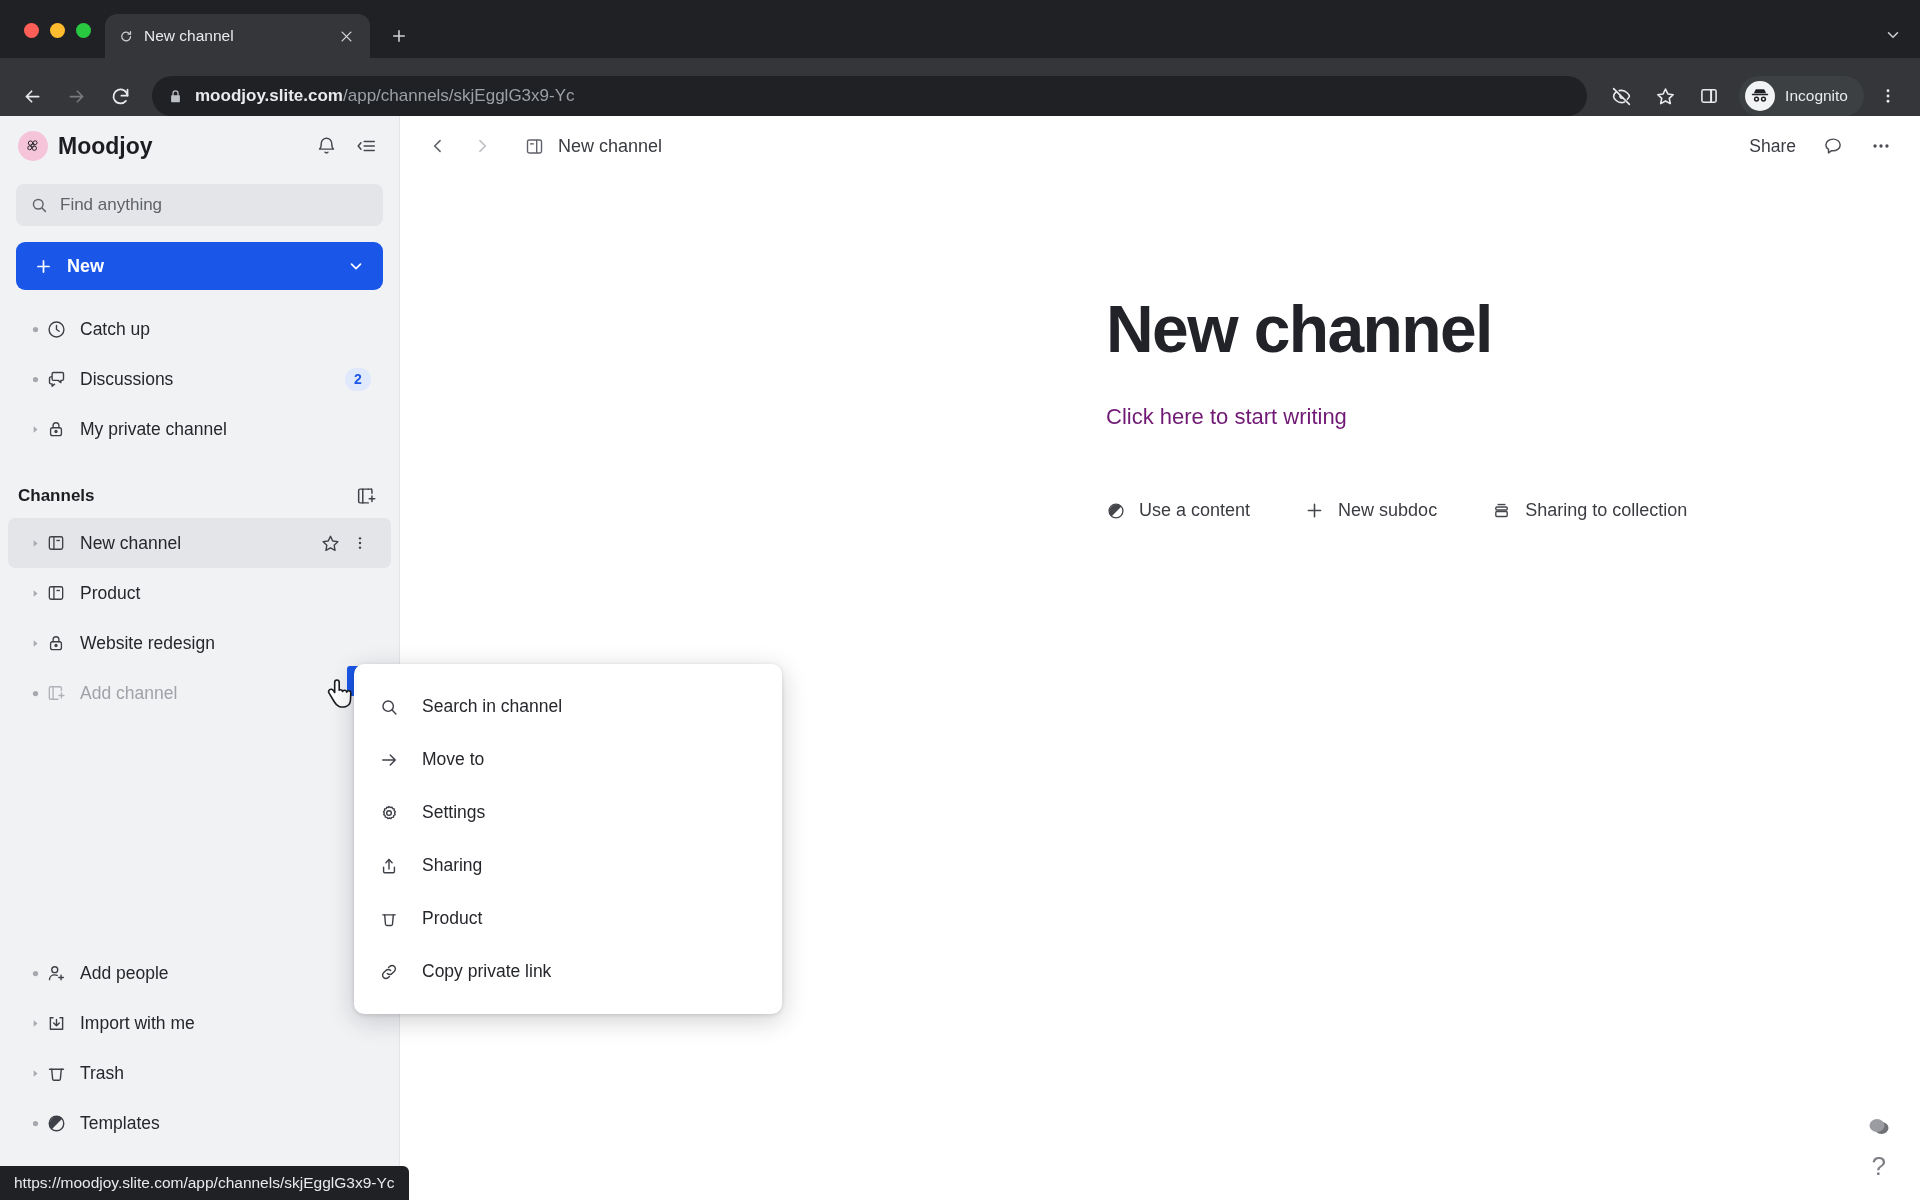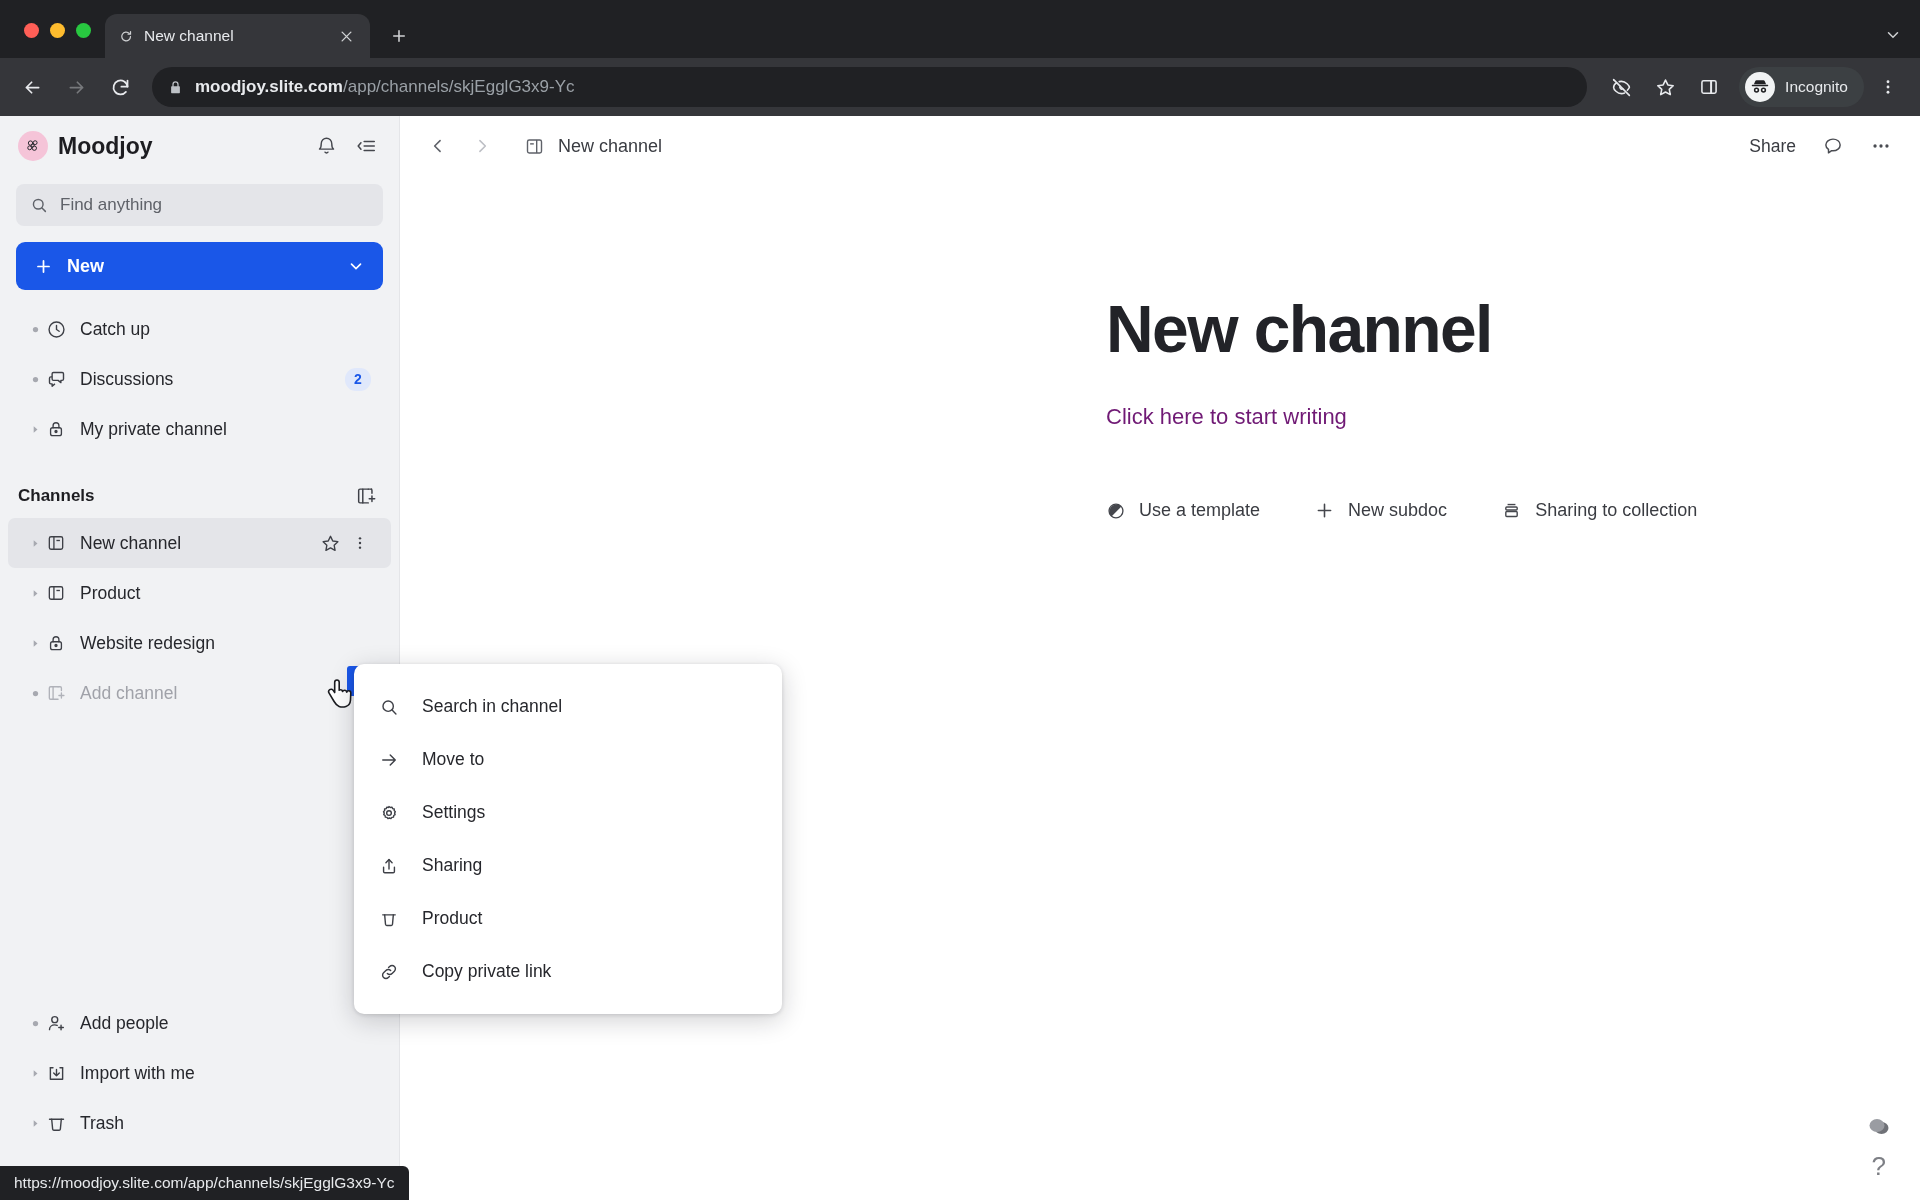--- a/index.html
+++ b/index.html
@@ -24,21 +24,21 @@
   .tab {
     height:44px; width:265px; background:#35363a; border-radius:12px 12px 0 0;
     display:flex; align-items:center; padding:0 12px; gap:10px; position:relative;
   }
   .tab-favicon { width:17px; height:17px; display:flex; align-items:center; justify-content:center; color:#cfd1d3; }
   .tab-title { color:#e8eaed; font-size:15.5px; flex:1; white-space:nowrap; overflow:hidden; text-overflow:ellipsis;}
   .tab-close { width:24px;height:24px;border-radius:50%;display:flex;align-items:center;justify-content:center;color:#cfd1d3;}
   .newtab { width:34px;height:34px;margin:0 0 5px 12px;border-radius:50%;display:flex;align-items:center;justify-content:center;color:#cfd1d3;}
   .tabstrip-right { margin-left:auto; padding:0 18px 14px 0; display:flex; align-items:center; color:#cfd1d3; }
 
-  .toolbar { height:58px; background:#35363a; display:flex; align-items:center; padding:0 12px; gap:4px; }
+  .toolbar { height:58px; background:#35363a; display:flex; align-items:flex-end; padding:0 12px; gap:4px; }
   .nav-btn { width:40px;height:40px;border-radius:50%;display:flex;align-items:center;justify-content:center;color:#e8eaed;}
   .nav-btn.disabled{ color:#77797c; }
   .omnibox {
     flex:1; height:40px; background:#202124; border-radius:22px; margin:0 10px 0 8px;
     display:flex; align-items:center; padding:0 16px; gap:12px;
   }
   .omni-lock { color:#bdc1c6; display:flex; align-items:center; }
   .omni-url { font-size:17px; color:#9aa0a6; white-space:nowrap; }
   .omni-url b { color:#e8eaed; font-weight:700; }
   .toolbar-icons { display:flex; align-items:center; gap:4px; }
@@ -508,20 +508,34 @@
           </span>
           <span class="nav-icon">
             <svg width="21" height="21" viewBox="0 0 24 24" fill="none" stroke="currentColor" stroke-width="1.6" stroke-linecap="round" stroke-linejoin="round">
               <path d="M4 7.2h16"></path>
                 <path d="M6.5 7.2l1.1 11.2a1.5 1.5 0 0 0 1.5 1.3h5.8a1.5 1.5 0 0 0 1.5-1.3L17.5 7.2"></path>
             </svg>
           </span>
           <span class="nav-label">Trash</span>
         </div>
 
+        <div class="nav-row">
+          <span class="nav-bullet">
+            <svg width="7" height="7" viewBox="0 0 8 8" fill="currentColor">
+                <circle cx="4" cy="4" r="3"></circle>
+              </svg>
+          </span>
+          <span class="nav-icon">
+            <svg width="21" height="21" viewBox="0 0 24 24" fill="none" stroke="currentColor" stroke-width="1.6">
+              <circle cx="12" cy="12" r="8.3"></circle>
+              <path d="M18.5 6.6A8.3 8.3 0 0 0 6.6 18.5z" fill="currentColor" stroke="none"></path>
+            </svg>
+          </span>
+          <span class="nav-label">Templates</span>
+        </div>
 
         <div class="nav-row">
           <span class="nav-bullet">
             <svg width="7" height="7" viewBox="0 0 8 8" fill="currentColor">
                 <circle cx="4" cy="4" r="3"></circle>
               </svg>
           </span>
           <span class="nav-icon">
             <svg width="21" height="21" viewBox="0 0 24 24" fill="none" stroke="currentColor" stroke-width="1.6" stroke-linecap="round" stroke-linejoin="round">
               <path d="M12 4.5v13"></path>
@@ -588,21 +602,21 @@
         <div class="doc-placeholder">Click here to start writing</div>
 
         <div class="doc-actions">
           <span class="doc-action">
             <span>
               <svg width="20" height="20" viewBox="0 0 24 24" fill="none" stroke="currentColor" stroke-width="1.6">
                 <circle cx="12" cy="12" r="8.3"></circle>
                 <path d="M18.5 6.6A8.3 8.3 0 0 0 6.6 18.5z" fill="currentColor" stroke="none"></path>
               </svg>
             </span>
-            <span class="doc-action-label">Use a template</span>
+            <span class="doc-action-label">Use a content</span>
           </span>
 
           <span class="doc-action">
             <span>
               <svg width="21" height="21" viewBox="0 0 24 24" fill="none" stroke="currentColor" stroke-width="1.8" stroke-linecap="round">
                 <path d="M12 5v14M5 12h14"></path>
               </svg>
             </span>
             <span class="doc-action-label">New subdoc</span>
           </span>

